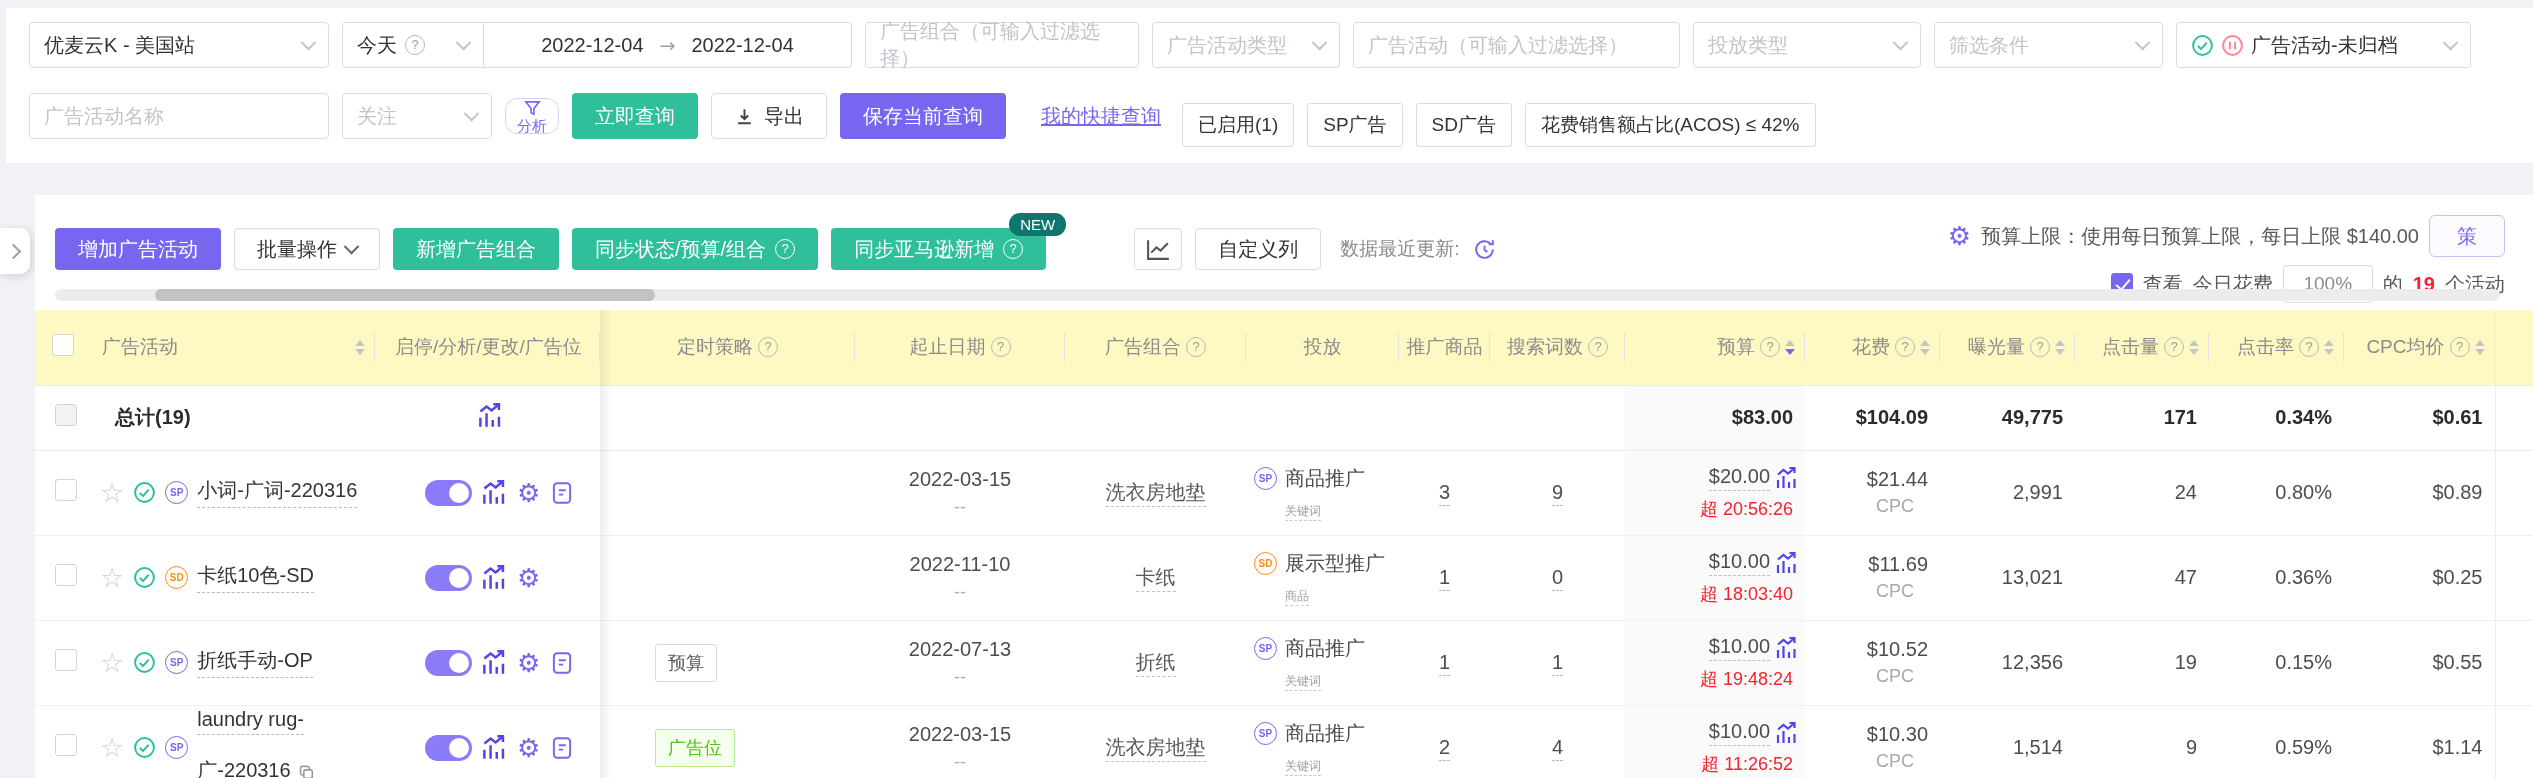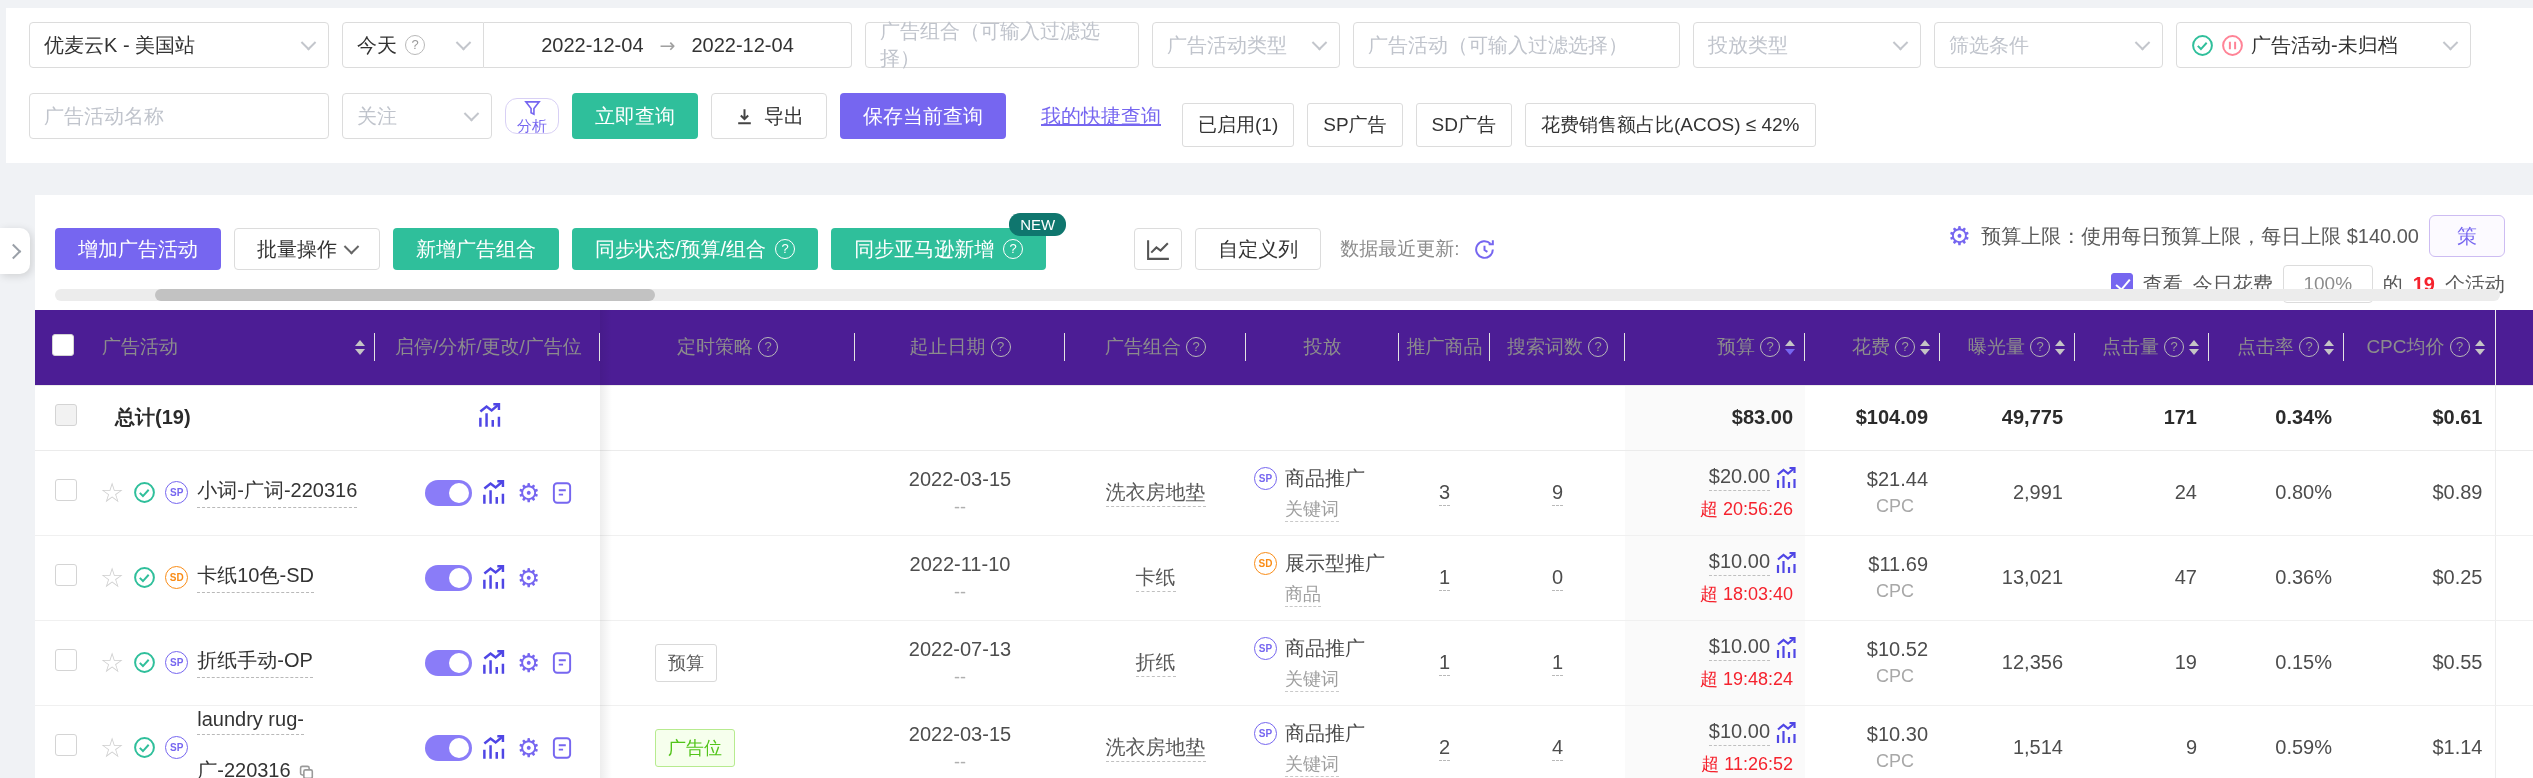--- a/index.html
+++ b/index.html
@@ -88,21 +88,21 @@
         align-items:center; justify-content:center; color:#8c8c8c; font-size:19px; }
   .red { color:#f5222d; font-weight:bold; }
   .hscroll { position:absolute; left:20px; top:94px; width:2445px; height:12px; background:#ececec; border-radius:6px; }
   .hscroll .thumb { position:absolute; left:100px; top:0; width:500px; height:12px; background:#c2c2c2; border-radius:6px; cursor:grab; }
   
   .table-wrap { position:absolute; left:0; top:115px; right:0; bottom:0; overflow:hidden; }
   .col-shadow { position:absolute; left:565px; top:0; bottom:0; width:12px; pointer-events:none;
         background:linear-gradient(90deg, rgba(0,0,0,.07), rgba(0,0,0,0)); }
   table { border-collapse:collapse; table-layout:fixed; width:2498px; }
   th, td { overflow:hidden; white-space:nowrap; vertical-align:middle; }
-  thead th { height:75px; font-size:19px; font-weight:400; color:#8c8c8c; background:#4c1d95;
+  thead th { height:75px; font-size:19px; font-weight:400; color:#8c8c8c; background:#fef9c3;
         border-bottom:1px solid #ebebeb; position:relative; }
   thead th.divd::after { content:""; position:absolute; right:0; top:50%; transform:translateY(-50%);
         width:1px; height:28px; background:#e3e3e3; }
   .h-flex { display:flex; align-items:center; gap:5px; }
   .h-left { justify-content:flex-start; padding-left:12px; }
   .h-left2 { justify-content:flex-start; padding-left:20px; }
   .h-center { justify-content:center; }
   .h-right { justify-content:flex-end; padding-right:10px; }
   .sort { display:inline-flex; flex-direction:column; align-items:center; gap:3px; cursor:pointer; }
   .sort .up { width:0; height:0; border-left:5px solid transparent; border-right:5px solid transparent; border-bottom:6px solid #c5c5c5; }
@@ -125,21 +125,21 @@
         color:#595959; background:#fff; }
   .tag.green { border-color:#b7eb8f; color:#52c41a; background:#f6ffed; }
   td.c-sched { padding-left:55px; }
   td.c-date, td.c-port, td.c-num { text-align:center; }
   .l1 { color:#4d4d4d; }
   .l2 { color:#b0b0b0; margin-top:6px; font-size:18px; }
   .dash-link { color:#595959; border-bottom:1px dashed #c0c0c0; padding-bottom:3px; cursor:pointer; }
   .t1 { display:flex; align-items:center; gap:8px; padding-left:8px; }
   .t1 .t-main { color:#4d4d4d; }
   .t2 { padding-left:39px; margin-top:5px; }
-  .dash-sub { color:#9e9e9e; font-size:18px; border-bottom:1px dashed #c9c9c9; padding-bottom:2px; cursor:pointer; }
+  .dash-sub { color:#9e9e9e; font-size:12px; border-bottom:1px dashed #c9c9c9; padding-bottom:2px; cursor:pointer; }
   .num-link { color:#4d4d4d; border-bottom:1px dashed #b9b9b9; padding-bottom:2px; cursor:pointer; }
   td.c-r { text-align:right; padding-right:12px; }
   .b1 { display:flex; align-items:center; justify-content:flex-end; gap:5px; padding-right:6px; }
   .budget-val { color:#4d4d4d; border-bottom:1px dashed #c0c0c0; padding-bottom:2px; cursor:pointer; }
   .b2 { color:#f5222d; font-size:18px; text-align:right; padding-right:12px; margin-top:6px; }
   .sub { color:#a8a8a8; font-size:18px; margin-top:5px; padding-right:14px; }
   th.c-x, td.c-x { border-left:1px solid #ededed; }
 </style>
 </head>
 <body>

